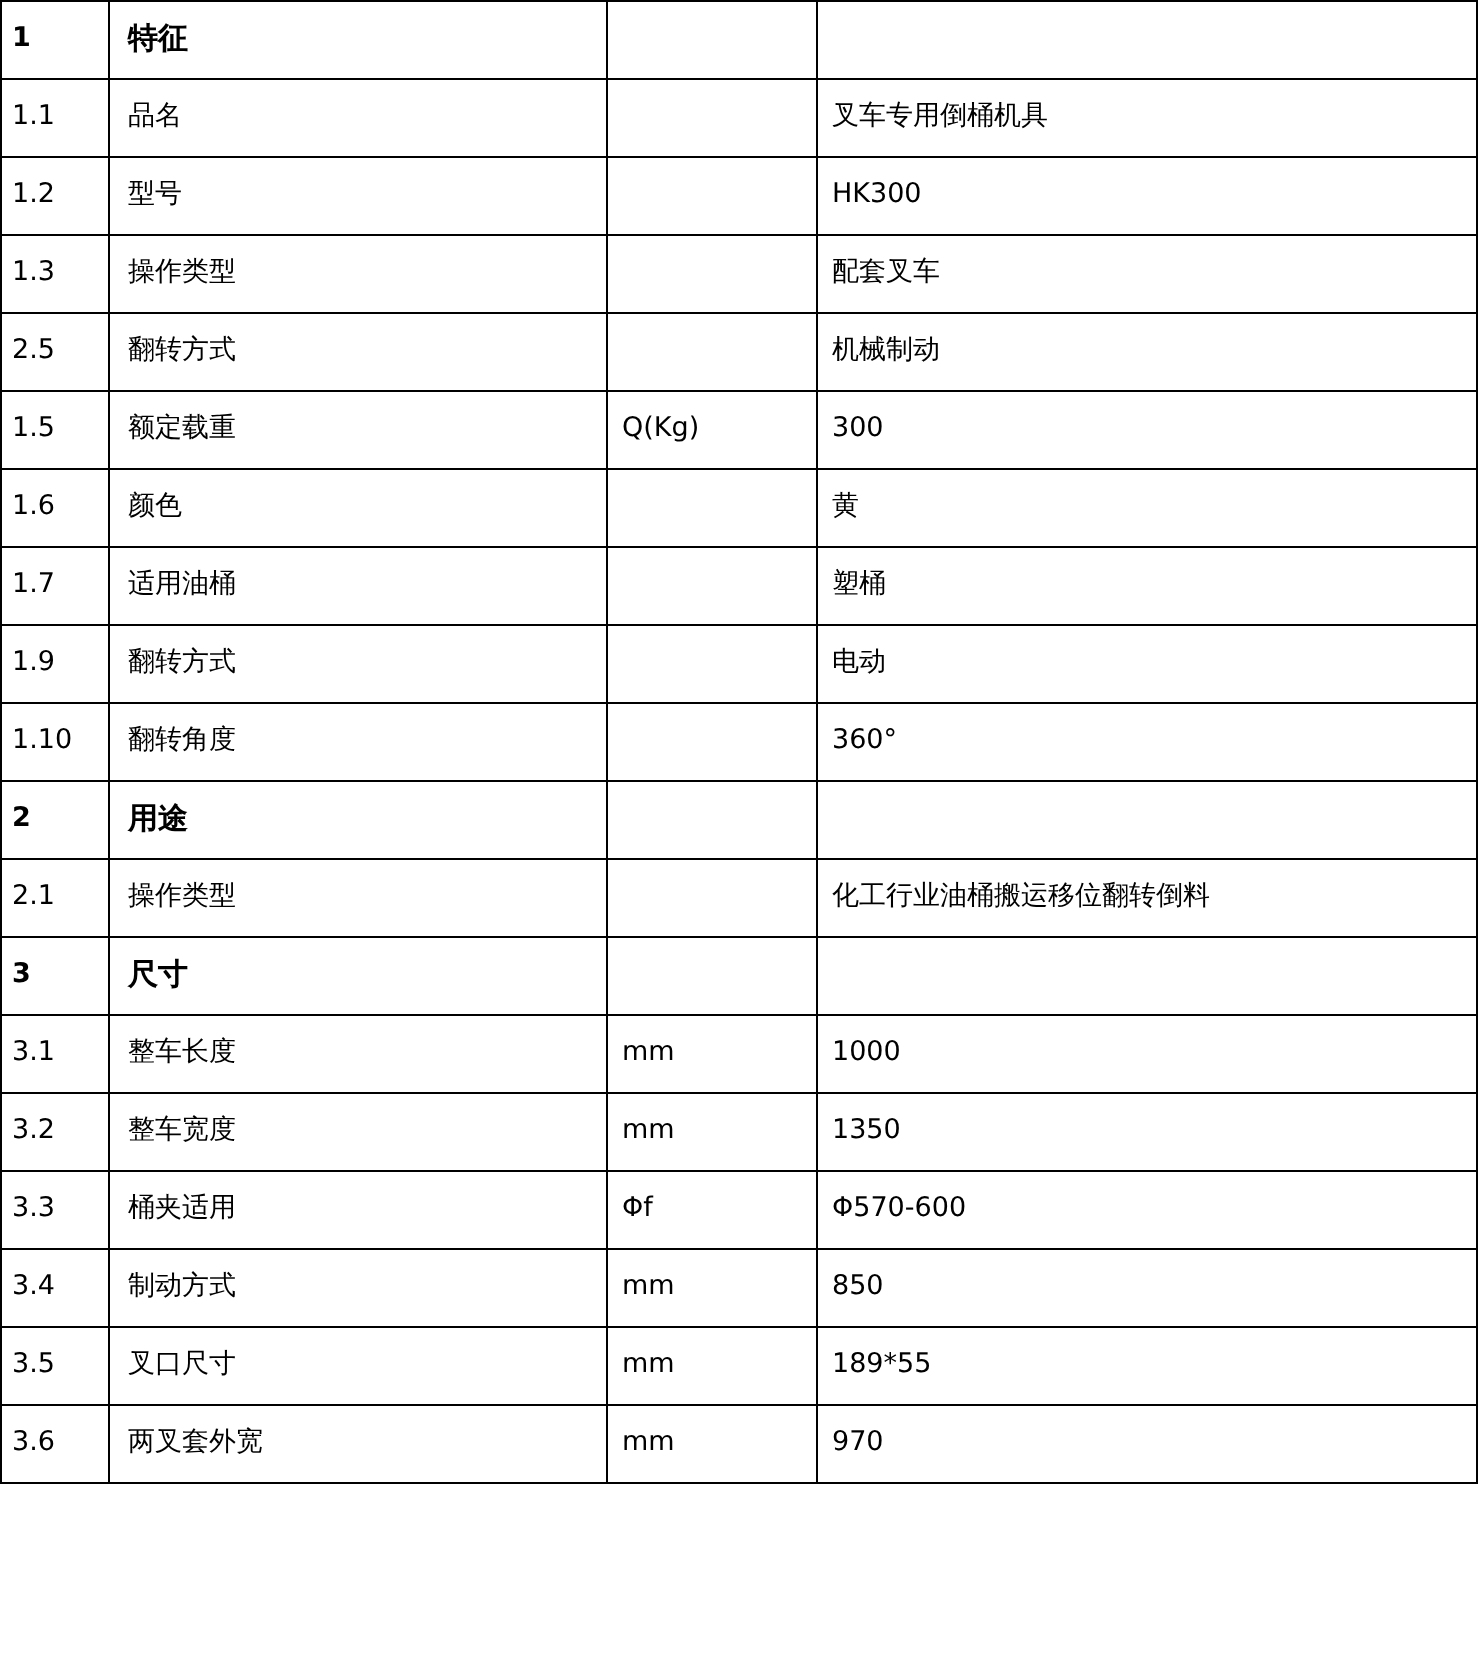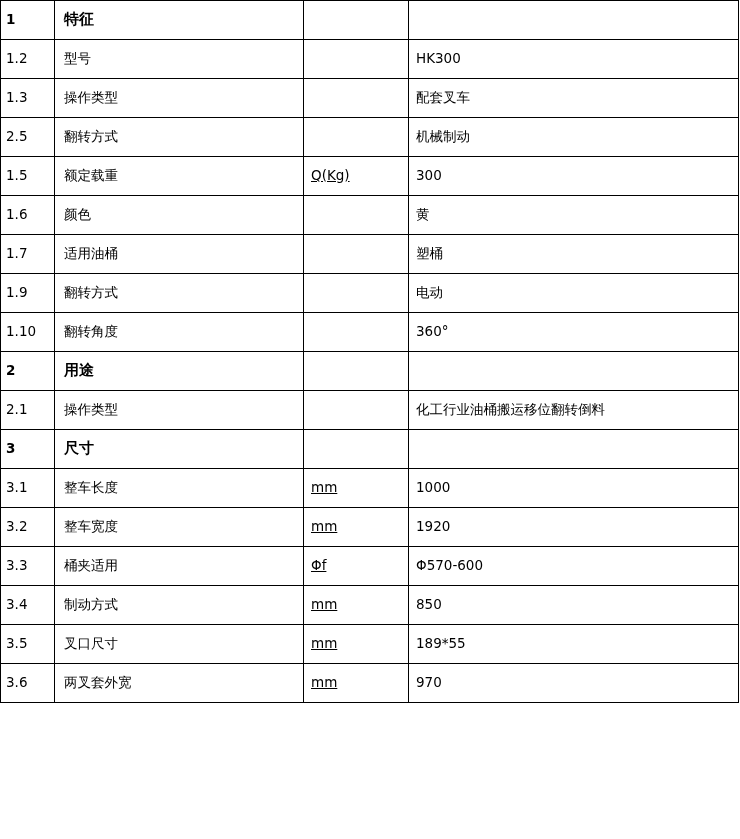--- a/index.html
+++ b/index.html
@@ -43,21 +43,20 @@
     font-size: 13.5px;
   }
   td.num {
     padding-left: 5px;
   }
   td.name {
     padding-left: 9px;
   }
   td.unit {
     padding-left: 7px;
-    text-decoration: underline;
   }
   td.value {
     padding-left: 7px;
   }
   tr.section td.name {
     padding-left: 9px;
   }
 </style>
 </head>
 <body>
@@ -68,20 +67,26 @@
     <col class="c-name">
     <col class="c-unit">
     <col class="c-value">
   </colgroup>
   <tbody>
       <tr class="section">
         <td class="num">1</td>
         <td class="name">特征</td>
         <td class="unit"></td>
         <td class="value"></td>
+      </tr>
+      <tr class="item">
+        <td class="num">1.1</td>
+        <td class="name">品名</td>
+        <td class="unit"></td>
+        <td class="value">叉车专用倒桶机具</td>
       </tr>
       <tr class="item">
         <td class="num">1.2</td>
         <td class="name">型号</td>
         <td class="unit"></td>
         <td class="value">HK300</td>
       </tr>
       <tr class="item">
         <td class="num">1.3</td>
         <td class="name">操作类型</td>
@@ -145,21 +150,21 @@
       <tr class="item">
         <td class="num">3.1</td>
         <td class="name">整车长度</td>
         <td class="unit">mm</td>
         <td class="value">1000</td>
       </tr>
       <tr class="item">
         <td class="num">3.2</td>
         <td class="name">整车宽度</td>
         <td class="unit">mm</td>
-        <td class="value">1920</td>
+        <td class="value">1350</td>
       </tr>
       <tr class="item">
         <td class="num">3.3</td>
         <td class="name">桶夹适用</td>
         <td class="unit">Φf</td>
         <td class="value">Φ570-600</td>
       </tr>
       <tr class="item">
         <td class="num">3.4</td>
         <td class="name">制动方式</td>

